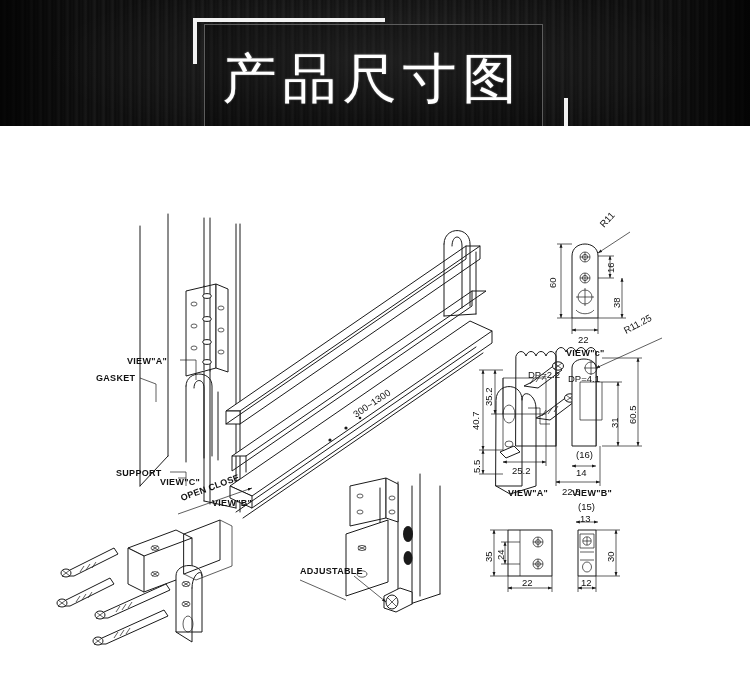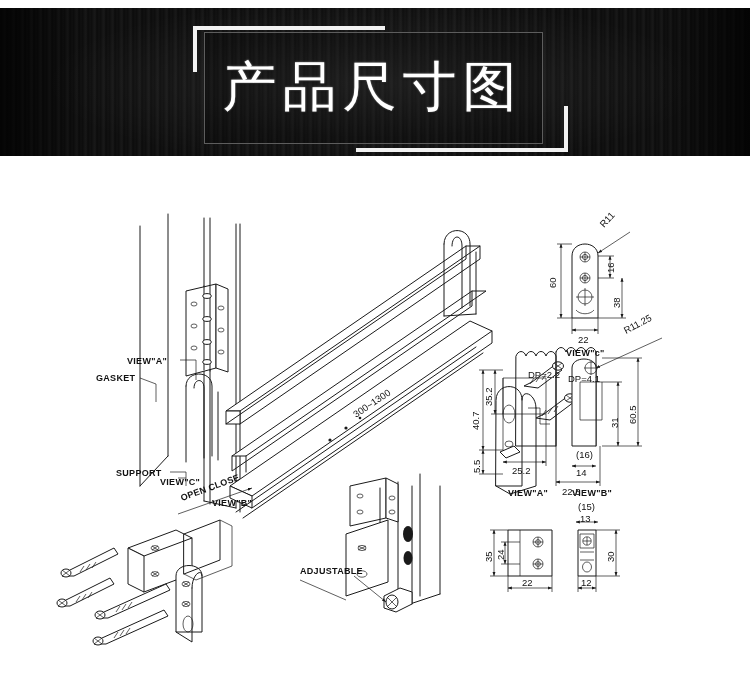--- a/index.html
+++ b/index.html
@@ -2,21 +2,21 @@
 <html><head>
 <meta charset="utf-8">
 <style>
   html,body{margin:0;padding:0;background:#fff;}
   body{width:750px;height:690px;overflow:hidden;
        font-family:"Liberation Sans",sans-serif;}
 
   #page{position:relative;width:750px;height:690px;background:#ffffff;}
 
   
-  #banner{position:absolute;left:0;top:8px;width:750px;height:156px;
+  #banner{position:absolute;left:0;top:0;width:750px;height:126px;
           background:#111;overflow:hidden;}
   #banner .wood{position:absolute;inset:0;
      background:
        repeating-linear-gradient(90deg,
          #0a0a0a 0px,#171717 1px,#050505 2px,#1d1d1d 3px,#0d0d0d 4px,
          #222 5px,#090909 6px,#141414 7px,#060606 8px,#1a1a1a 9px),
        linear-gradient(180deg,#242424 0%,#0b0b0b 45%,#1a1a1a 75%,#000 100%);
      opacity:1;}
   #banner .sheen{position:absolute;inset:0;
      background:radial-gradient(ellipse 460px 120px at 50% 48%,

